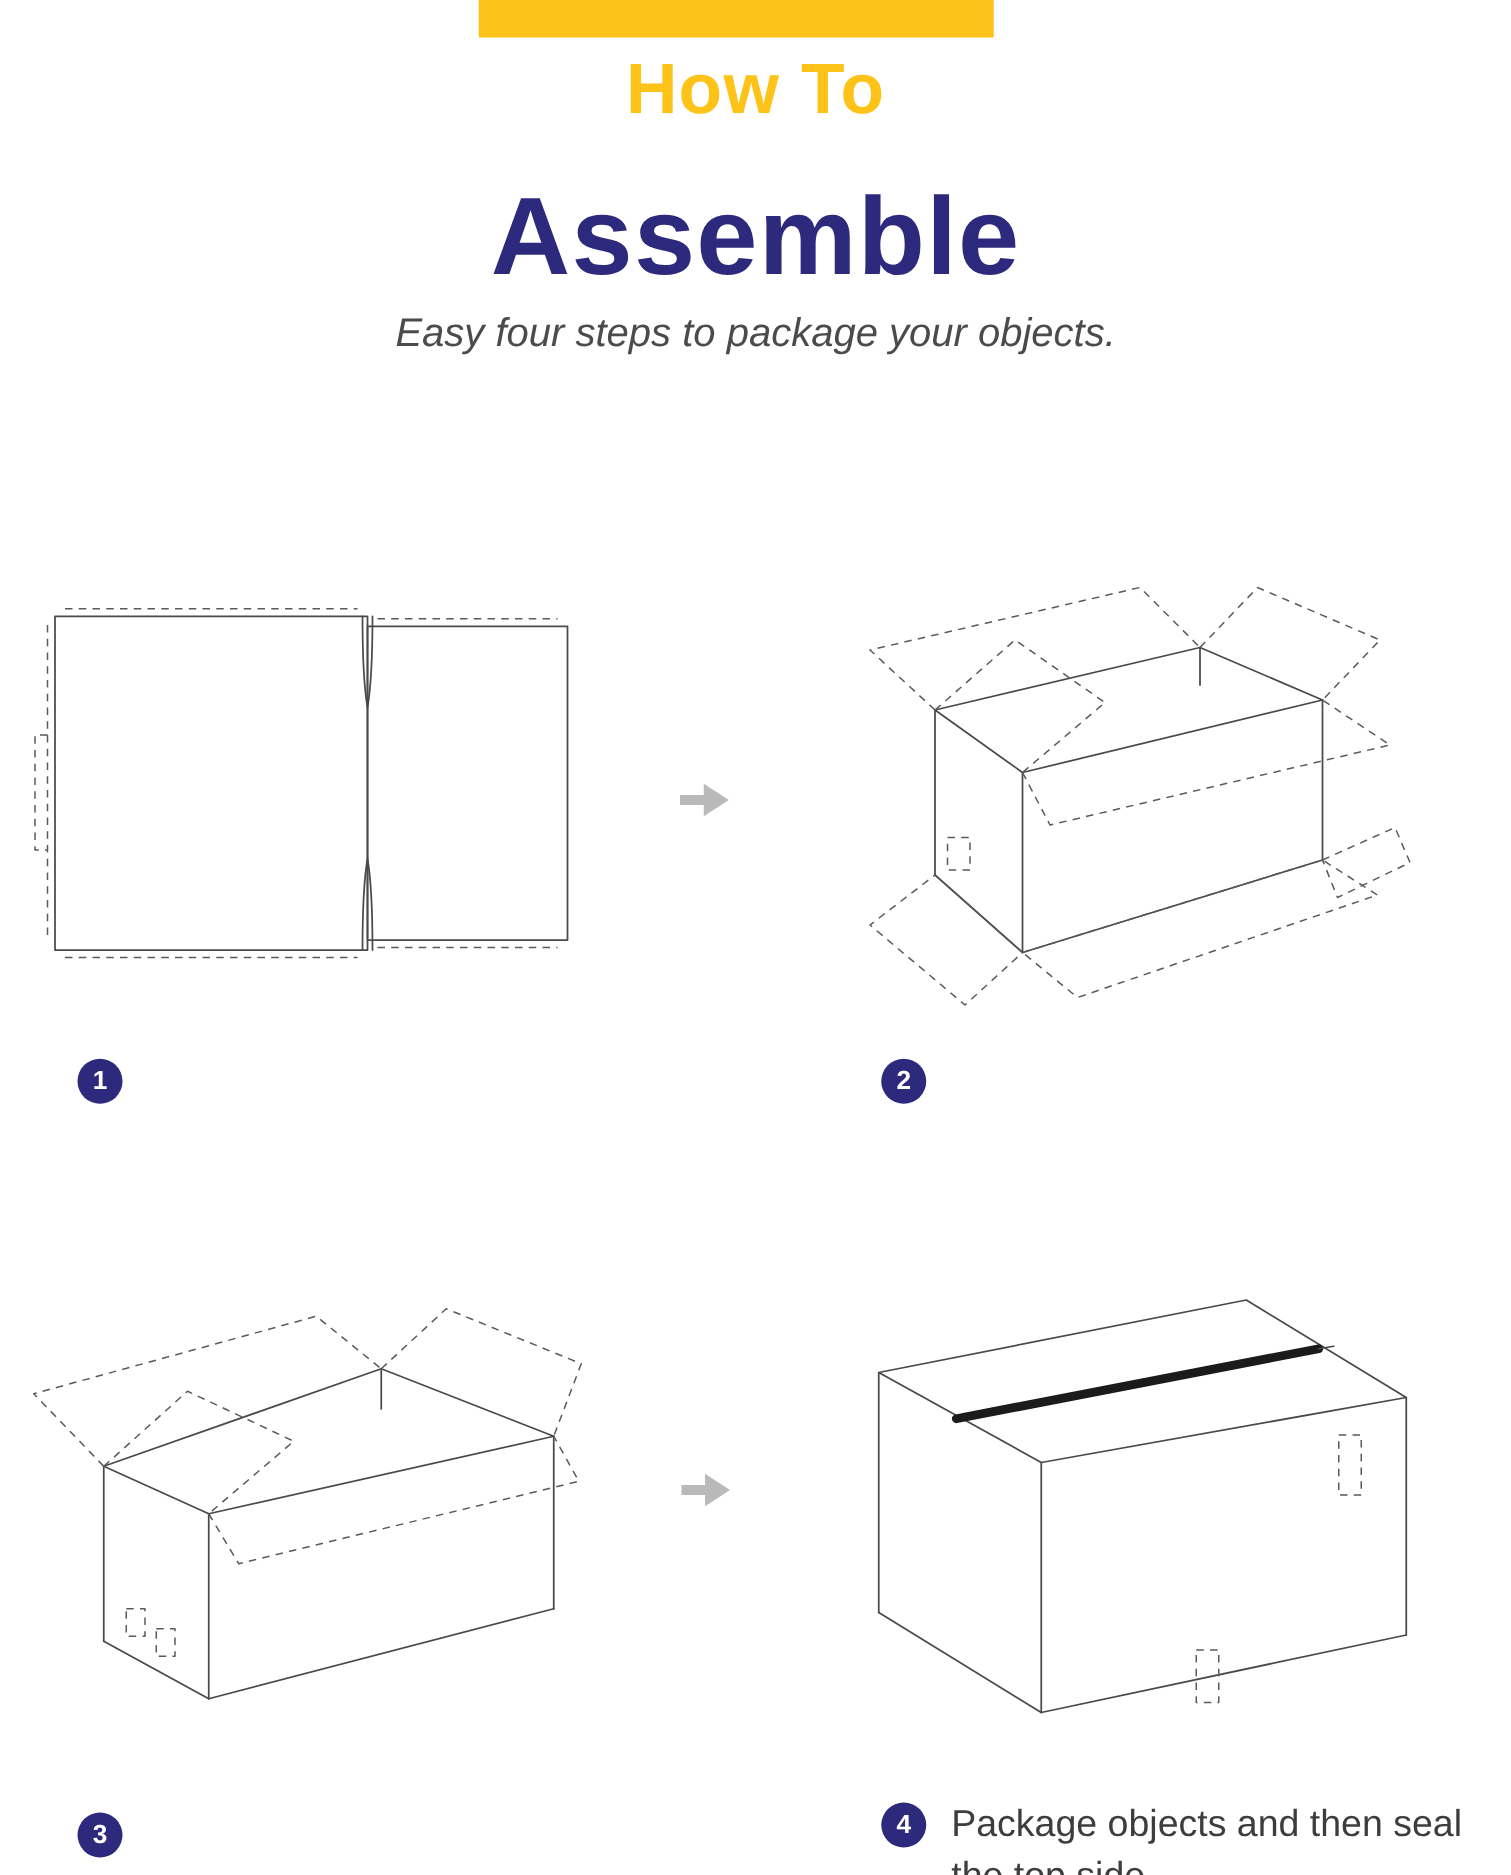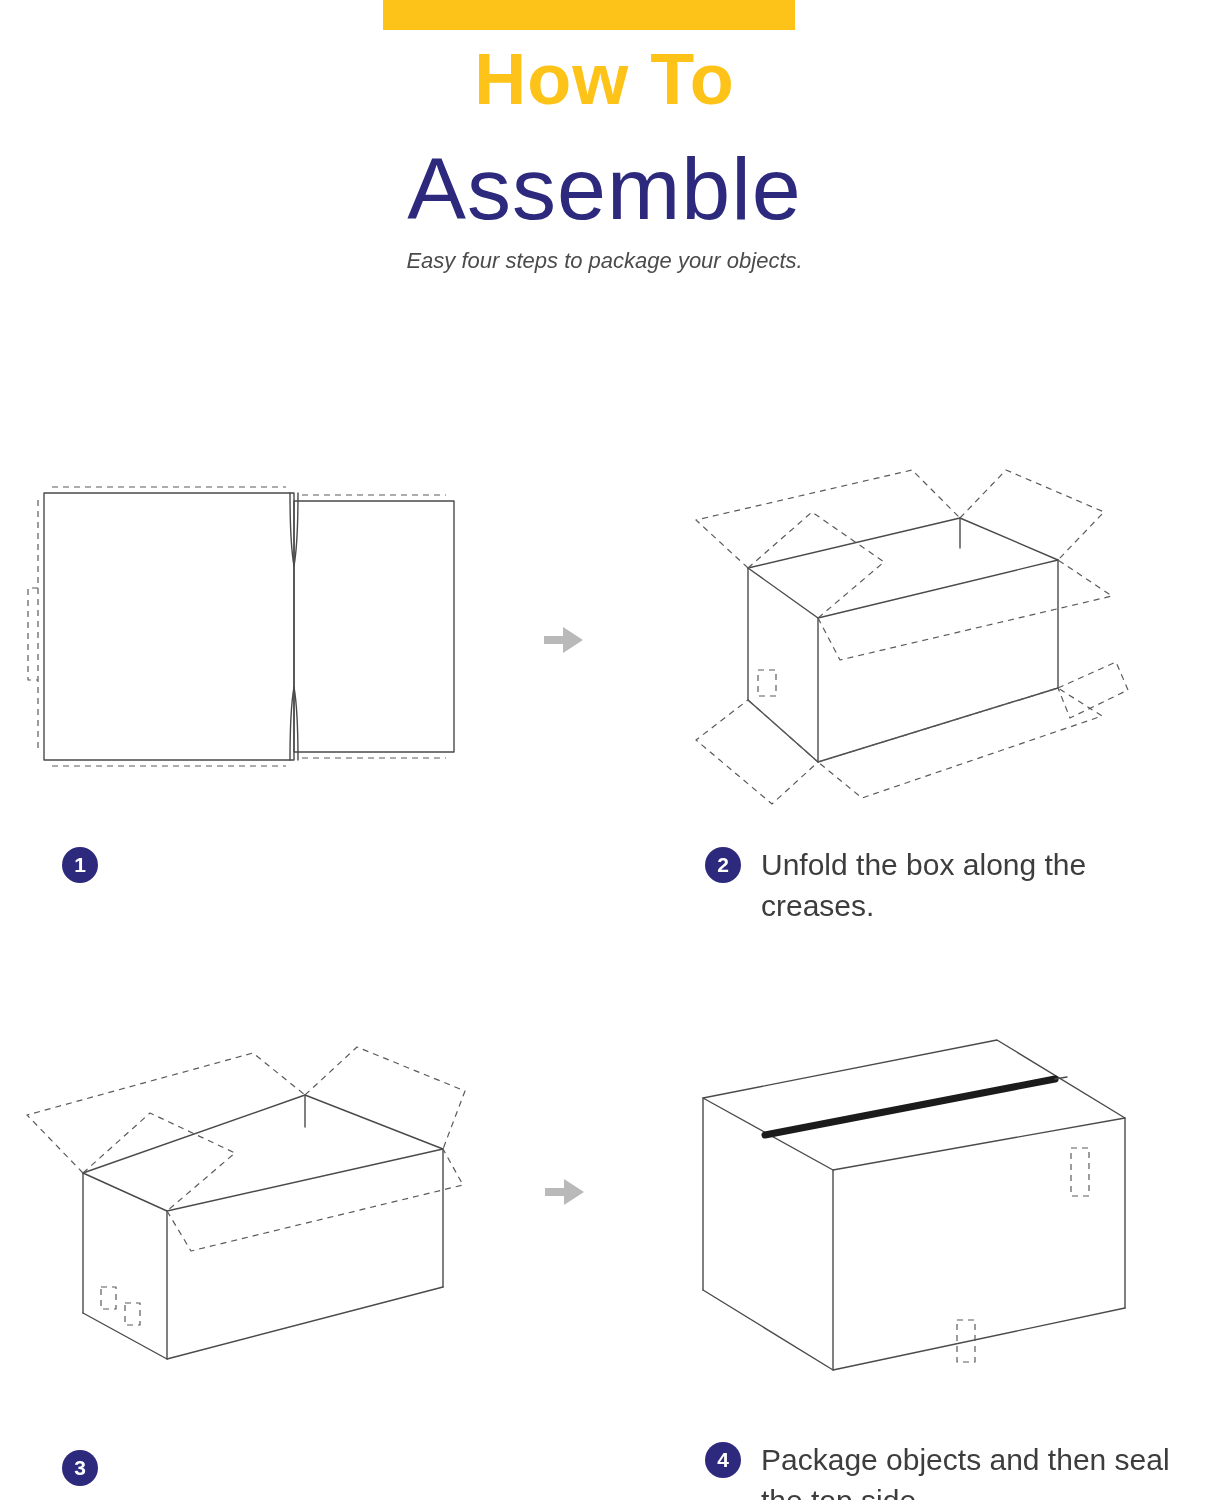--- a/index.html
+++ b/index.html
@@ -19,38 +19,38 @@
     position: absolute;
     left: 383px; top: 0;
     width: 412px; height: 30px;
     background: #FDC318;
   }
 
   .title-line1 {
     position: absolute;
     top: 38px; left: 0; width: 100%;
     text-align: center;
-    font-size: 72px; font-weight: 800;
+    font-size: 57px; font-weight: 800;
     letter-spacing: 1px;
     color: #FDC318;
   }
   .title-line2 {
     position: absolute;
     top: 138px; left: 0; width: 100%;
     text-align: center;
-    font-size: 88px; font-weight: 400;
+    font-size: 88px; font-weight: 700;
     letter-spacing: 1px;
     color: #2D2A7E;
   }
   .subtitle {
     position: absolute;
     top: 248px; left: 0; width: 100%;
     text-align: center;
     font-style: italic;
-    font-size: 22px;
+    font-size: 32px;
     color: #4b4b4b;
   }
 
   .illus { position: absolute; }
   .illus svg { display: block; }
 
   .line-solid { fill: none; stroke: #4a4a4a; stroke-width: 1.4; stroke-linejoin: round; stroke-linecap: round; }
   .line-dash  { fill: none; stroke: #5a5a5a; stroke-width: 1.2; stroke-dasharray: 6 5; stroke-linejoin: round; stroke-linecap: butt; }
   .tape { fill: none; stroke: #1b1b1b; stroke-width: 7; stroke-linecap: round; }
 
@@ -136,21 +136,20 @@
       <rect class="line-dash" x="98" y="240" width="18" height="26"></rect>
     </svg>
   </div>
 
   <div class="caption caption-1" style="left:62px; top:845px;">
     <div class="badge">1</div>
   </div>
 
   <div class="caption caption-2" style="left:705px; top:845px;">
     <div class="badge">2</div>
-    <div class="caption-text">Unfold the box along the creases.</div>
   </div>
 
   <div class="illus" style="left:5px; top:1015px;">
     <svg width="500" height="390" viewBox="0 0 500 390">
 
       <path class="line-solid" d="M78,158 L162,196 L438,134"></path>
       <path class="line-solid" d="M78,158 L300,80 L438,134"></path>
       <path class="line-solid" d="M78,158 V298"></path>
       <path class="line-solid" d="M162,196 V344"></path>
       <path class="line-solid" d="M438,134 V272"></path>

